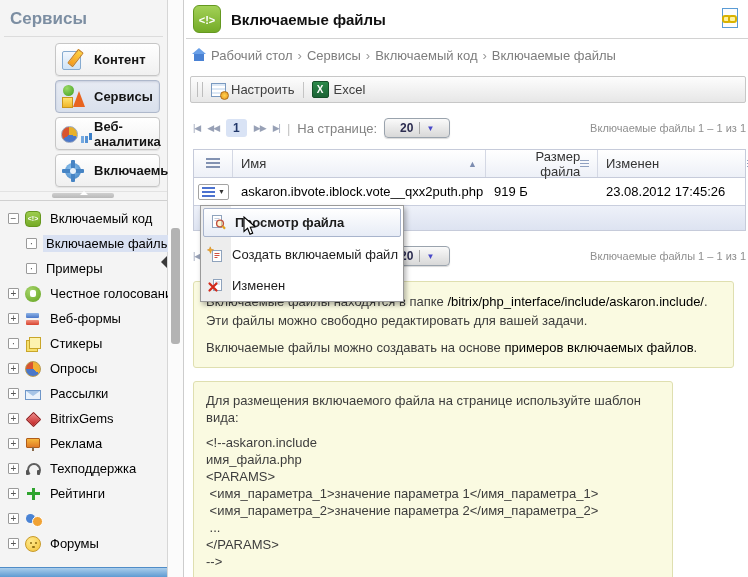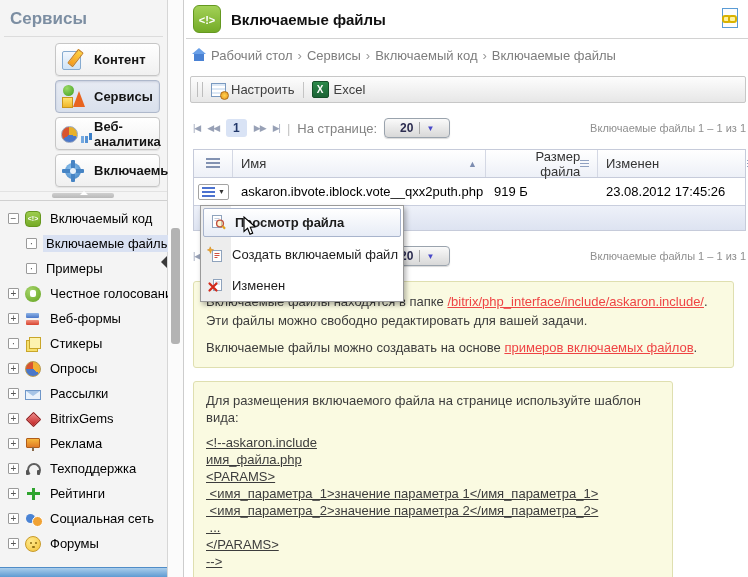--- a/index.html
+++ b/index.html
@@ -133,25 +133,25 @@
   .sortasc{font-size:9px;color:#7c8cb0;}
   .colmenu{width:9px;height:7px;background:repeating-linear-gradient(180deg,#8fa0c0 0 1px,rgba(0,0,0,0) 1px 3px);}
   .g-row{display:flex;height:27px;background:#fff;align-items:center;}
   .g-row .cell{padding:0 8px;box-sizing:border-box;color:#000;white-space:nowrap;overflow:hidden;}
   .rowbtn{display:inline-flex;align-items:center;gap:3px;border:1px solid #a3a3a3;border-radius:2px;background:#fff;padding:2px 3px;}
   .rowbtn .b{width:13px;height:10px;background:repeating-linear-gradient(180deg,#4c72cf 0 2px,rgba(0,0,0,0) 2px 4px);}
   .rowbtn .a{font-size:7px;color:#333;}
   .g-foot{height:24px;background:linear-gradient(#eef1f9,#dde3f1);border-top:1px solid #c9cede;border-bottom:1px solid #c6cbda;}
 
   .note{background:#fafae1;border:1px solid #dfdfb0;border-radius:3px;color:#3c3c3c;line-height:19px;padding:10px 12px;box-sizing:border-box;}
-  .note a, .note .lnk{color:#ef4444;text-decoration:underline;}
+  .note a, .note .lnk{color:#000000;}
   .note1{margin:14px 0 0 7px;width:541px;}
   .note2{margin:13px 0 0 7px;width:480px;line-height:17px;}
   .note .gap{height:8px;}
-  .codewrap div{white-space:pre;text-decoration:underline;}
+  .codewrap div{white-space:pre;}
 
   
   .menu{position:absolute;left:14px;top:205px;width:204px;background:linear-gradient(90deg,#ededed 0 30px,#ffffff 30px);
         border:1px solid #9a9a9a;box-shadow:2px 3px 5px rgba(0,0,0,.3);z-index:20;box-sizing:border-box;}
   .mi{display:flex;align-items:center;height:31px;gap:8px;padding-left:5px;color:#1c1c1c;position:relative;}
   .mi .mic{width:18px;height:18px;flex:none;display:flex;align-items:center;justify-content:center;}
   .mi.hl{font-weight:bold;margin:2px;height:29px;border:1px solid #a8b4cc;border-radius:2px;
          background:linear-gradient(#ffffff,#e7ecf6);box-sizing:border-box;}
   .cursor{position:absolute;left:57px;top:216px;z-index:30;}
 </style>
@@ -252,21 +252,20 @@
         <span class="tlabel" data-interactable="true">Техподдержка</span>
       </div>
       <div class="trow" data-interactable="true">
         <span class="texp" data-interactable="true">+</span>
         <span class="ticon ti-ratings" data-interactable="false"></span>
         <span class="tlabel" data-interactable="true">Рейтинги</span>
       </div>
       <div class="trow" data-interactable="true">
         <span class="texp" data-interactable="true">+</span>
         <span class="ticon ti-social" data-interactable="false"></span>
-        <span class="tlabel" data-interactable="true">Социальная сеть</span>
       </div>
       <div class="trow" data-interactable="true">
         <span class="texp" data-interactable="true">+</span>
         <span class="ticon ti-forums" data-interactable="false"></span>
         <span class="tlabel" data-interactable="true">Форумы</span>
       </div>
     </div>
 
   <div class="sb-bluestrip" data-interactable="true"></div>
 </div>

